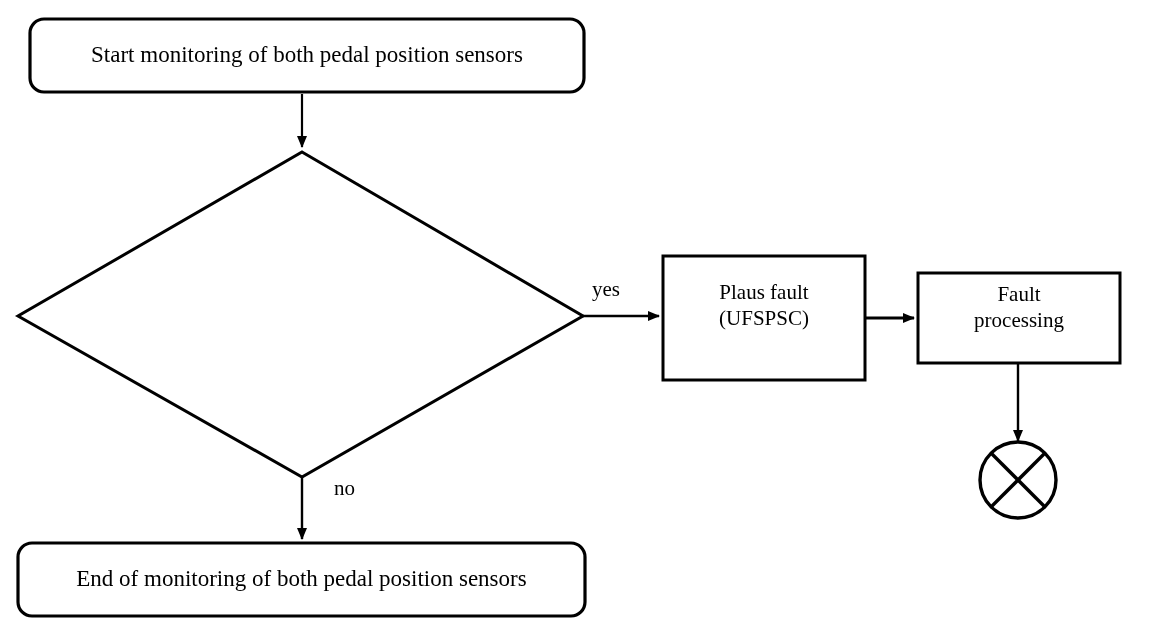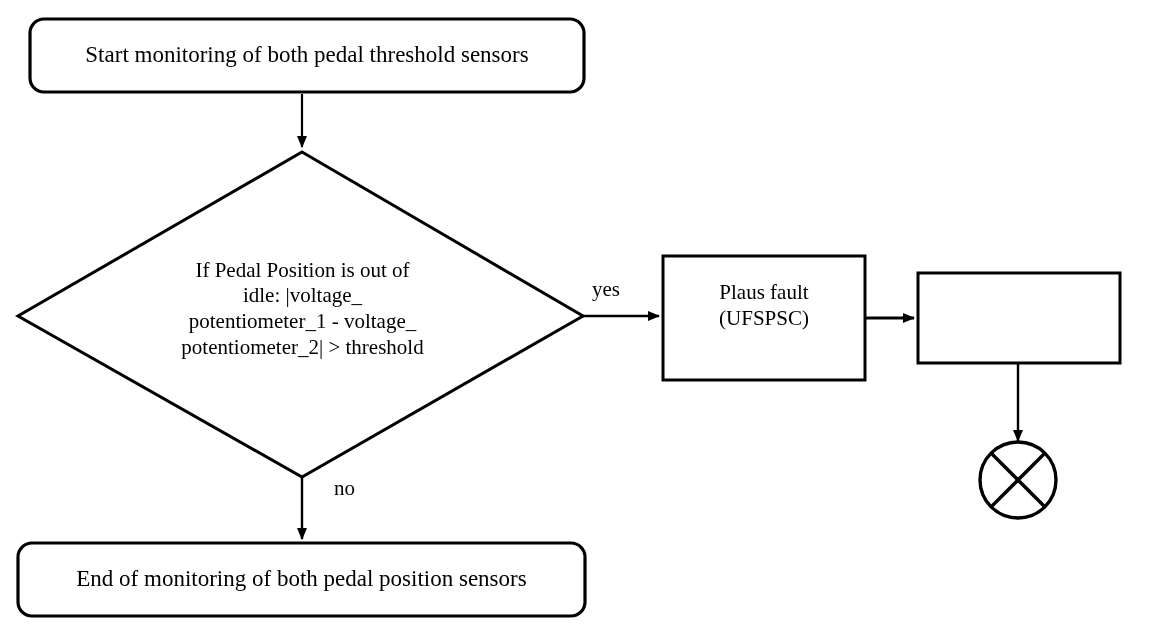--- a/index.html
+++ b/index.html
@@ -82,30 +82,28 @@
 
     <g>
       <circle cx="1018" cy="480" r="38" fill="#ffffff" stroke="#000000" stroke-width="3.4"></circle>
       <line x1="991" y1="453" x2="1045" y2="507" stroke="#000000" stroke-width="3.4"></line>
       <line x1="1045" y1="453" x2="991" y2="507" stroke="#000000" stroke-width="3.4"></line>
     </g>
 
     <rect x="18" y="543" width="567" height="73" rx="14" ry="14" fill="#ffffff" stroke="#000000" stroke-width="3.2"></rect>
   </svg>
 
-  <div class="node-text term-text" style="left:30px; top:19px; width:554px; height:73px;">Start monitoring of both pedal threshold sensors</div>
+  <div class="node-text term-text" style="left:30px; top:19px; width:554px; height:73px;">Start monitoring of both pedal position sensors</div>
 
-  <div class="node-text decision-text" style="left:130px; top:249px; width:345px; height:120px;">If Pedal Position is out of
-idle: |voltage_
-potentiometer_1 - voltage_
-potentiometer_2| &gt; threshold</div>
 
   <div class="node-text proc-text" style="left:663px; top:274px; width:202px; height:64px;">Plaus fault
 (UFSPSC)</div>
 
+  <div class="node-text proc-text" style="left:918px; top:276px; width:202px; height:64px;">Fault
+processing</div>
 
   <div class="node-text term-text" style="left:18px; top:543px; width:567px; height:73px;">End of monitoring of both pedal position sensors</div>
 
   <div class="edge-label" style="left:592px; top:279px;">yes</div>
 
   <div class="edge-label" style="left:334px; top:478px;">no</div>
 
 </div>
 
 </body></html>

